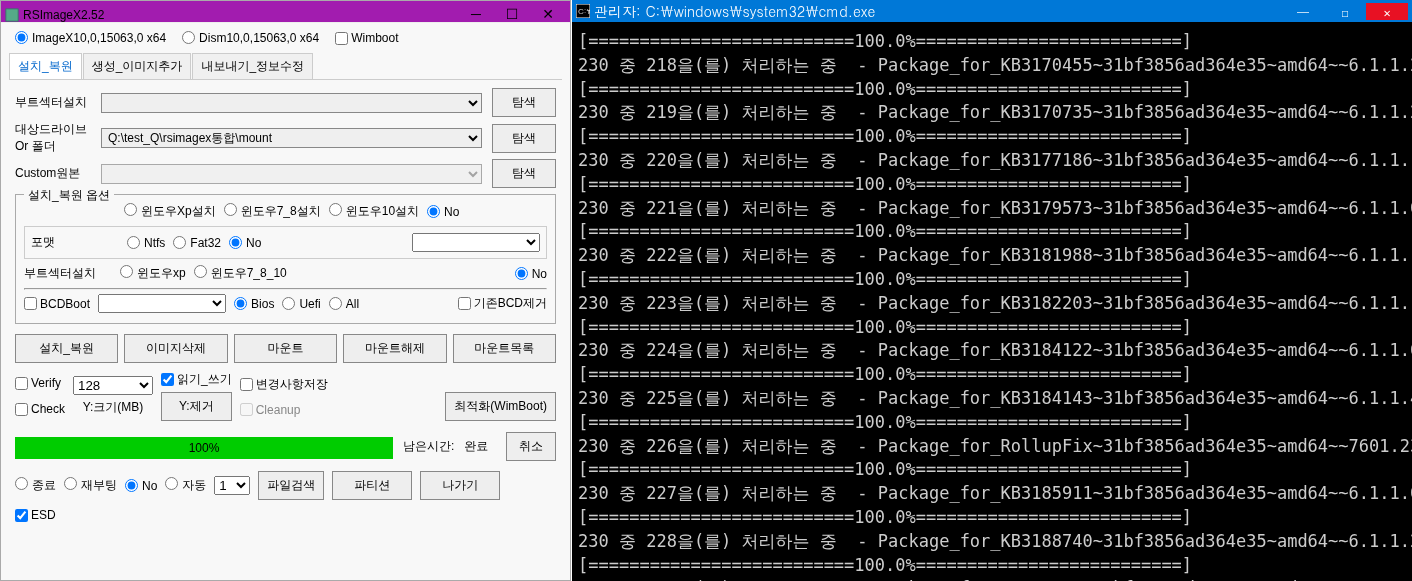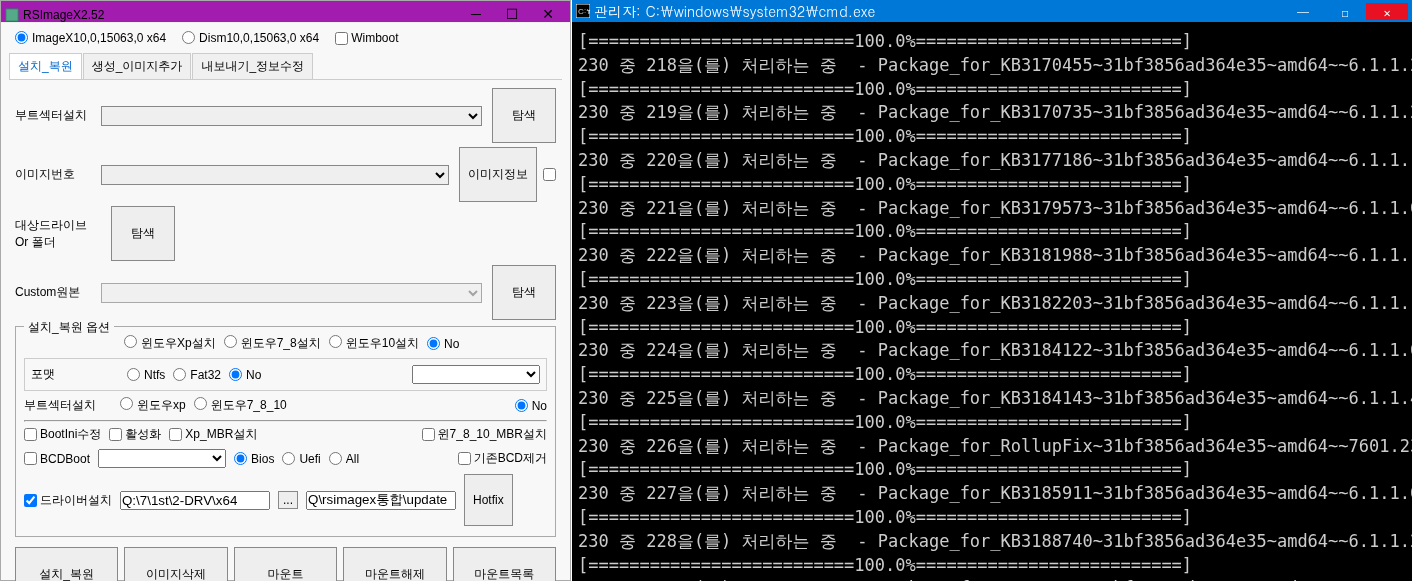--- a/index.html
+++ b/index.html
@@ -18,21 +18,21 @@
 
 .tabs { display: flex; border-bottom: 1px solid #ccc; margin: 0 8px; }
 .tab { padding: 4px 8px; border: 1px solid #ccc; border-bottom: none; background: #f0f0f0; margin-right: 1px; cursor: pointer; }
 .tab.active { background: #fff; color: #0066cc; }
 
 .panel { padding: 8px 14px; }
 .row { display: flex; align-items: center; margin-bottom: 4px; }
 .row .lbl { width: 86px; font-size: 12px; }
 .row select, .row input[type=text] { border: 1px solid #888; height: 20px; padding: 0 2px; font-size: 12px; }
 .row .wide { flex: 1; }
-.btn2 { border: 1px solid #888; background: #eee; padding: 18px 8px; font-size: 12px; min-width: 64px; text-align: center; cursor: pointer; }
+.btn2 { border: 1px solid #888; background: #eee; padding: 5px 8px; font-size: 12px; min-width: 64px; text-align: center; cursor: pointer; }
 
 .group { border: 1px solid #aaa; margin-top: 6px; padding: 8px 8px 4px; position: relative; }
 .group .legend { position: absolute; top: -8px; left: 8px; background: #f8f8f8; padding: 0 4px; font-size: 12px; }
 .grow { display: flex; align-items: center; margin-bottom: 6px; gap: 8px; }
 .grow .lbl2 { width: 88px; }
 .chk { display: flex; align-items: center; gap: 3px; }
 
 .actions { display: flex; gap: 6px; margin-top: 10px; }
 .actions .btn2 { flex: 1; min-width: 80px; }
 
@@ -85,29 +85,23 @@
   </div>
 
   <div class="panel">
     <div class="row">
       <span class="lbl">부트섹터설치</span>
       <select class="wide" style="width:330px"></select>
       <span style="width:10px"></span>
       <button class="btn2">탐색</button>
     </div>
     <div class="row">
-      <span class="lbl">이미지번호</span>
-      <select class="wide" style="width:330px"></select>
-      <span style="width:10px"></span>
-      <button class="btn2">이미지정보</button>
-      <input type="checkbox" style="margin-left: 6px;">
-    </div>
-    <div class="row">
       <span class="lbl" style="white-space:pre-line">대상드라이브
 Or 폴더</span>
+      <select class="wide" style="width:330px"><option>Q:\test_Q\rsimagex통합\mount</option></select>
       <span style="width:10px"></span>
       <button class="btn2">탐색</button>
     </div>
     <div class="row">
       <span class="lbl">Custom원본</span>
       <select class="wide" style="width:330px;background:#eee" disabled=""></select>
       <span style="width:10px"></span>
       <button class="btn2">탐색</button>
     </div>
 
@@ -164,67 +158,39 @@
             <input type="radio" checked="" style="">
             <span>No</span>
           </label>
       </div>
 
       <hr style="margin:4px 0">
 
       <div class="grow">
         <label class="chk">
             <input type="checkbox" style="">
-            <span>BootIni수정</span>
-          </label>
-        <label class="chk">
-            <input type="checkbox" style="">
-            <span>활성화</span>
-          </label>
-        <label class="chk">
-            <input type="checkbox" style="">
-            <span>Xp_MBR설치</span>
-          </label>
-        <label class="chk" style="margin-left:auto">
-            <input type="checkbox" style="">
-            <span>윈7_8_10_MBR설치</span>
-          </label>
-      </div>
-      <div class="grow">
-        <label class="chk">
-            <input type="checkbox" style="">
             <span>BCDBoot</span>
           </label>
         <select style="width:128px"></select>
         <label class="radio">
             <input type="radio" checked="" style="">
             <span>Bios</span>
           </label>
         <label class="radio">
             <input type="radio" style="">
             <span>Uefi</span>
           </label>
         <label class="radio">
             <input type="radio" style="">
             <span>All</span>
           </label>
         <label class="chk" style="margin-left:auto">
             <input type="checkbox" style="">
             <span>기존BCD제거</span>
           </label>
-      </div>
-      <div class="grow">
-        <label class="chk">
-            <input type="checkbox" checked="" style="">
-            <span>드라이버설치</span>
-          </label>
-        <input type="text" style="width: 150px;" value="Q:\7\1st\2-DRV\x64">
-        <button class="btn2" style="min-width:20px;padding:1px 4px">...</button>
-        <input type="text" style="width: 150px;" value="Q\rsimagex통합\update">
-        <button class="btn2" style="min-width:40px">Hotfix</button>
       </div>
     </div>
 
     <div class="actions">
       <button class="btn2">설치_복원</button>
       <button class="btn2">이미지삭제</button>
       <button class="btn2">마운트</button>
       <button class="btn2">마운트해제</button>
       <button class="btn2">마운트목록</button>
     </div>
@@ -257,20 +223,28 @@
             <span>변경사항저장</span>
           </label>
         <label class="chk" style="color:#888">
             <input type="checkbox" disabled="" style="">
             <span>Cleanup</span>
           </label>
       </div>
       <button class="btn2" style="align-self:flex-end;margin-left:auto">최적화(WimBoot)</button>
     </div>
 
+    <div style="display:flex;align-items:center;gap:10px">
+      <div class="progress">
+          <span>100%</span>
+        </div>
+      <span>남은시간:</span>
+      <span>완료</span>
+      <button class="btn2" style="margin-left:auto;min-width:50px">취소</button>
+    </div>
 
     <div class="bottom">
       <label class="radio">
           <input type="radio" style="">
           <span>종료</span>
         </label>
       <label class="radio">
           <input type="radio" style="">
           <span>재부팅</span>
         </label>

